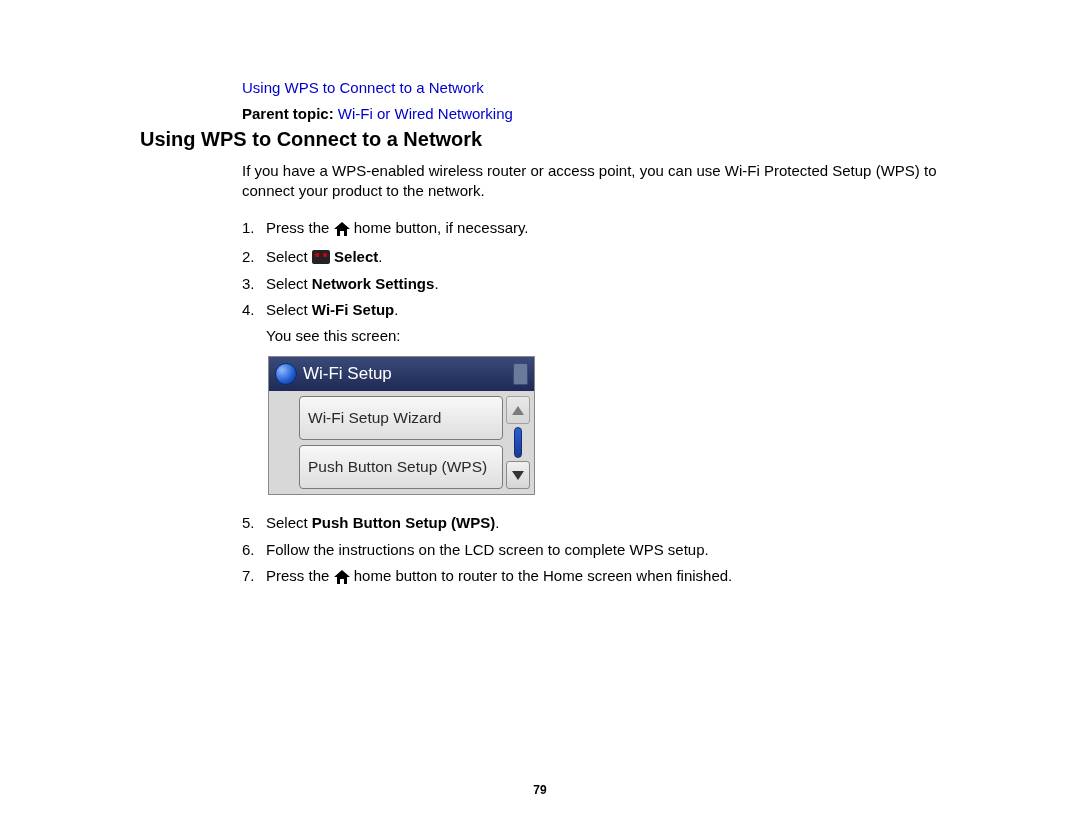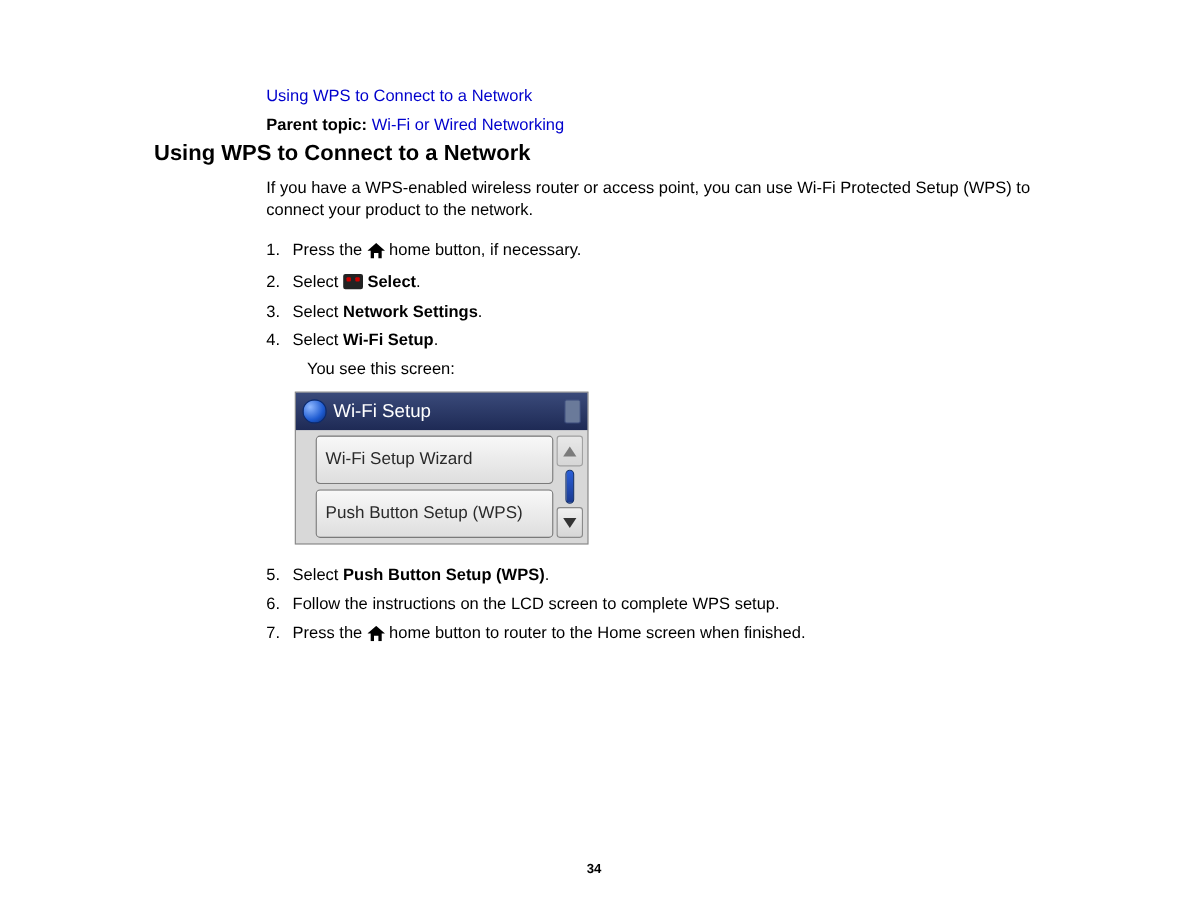--- a/index.html
+++ b/index.html
@@ -62,21 +62,21 @@
       border-radius: 1px;
     }
     .setup-icon::after {
       content: '';
       position: absolute;
       right: 3px; top: 3px;
       width: 4px; height: 4px;
       background: #c00;
       border-radius: 1px;
     }
-    .sub-row { margin-top: 6px; margin-left: 13px; }
+    .sub-row { margin-top: 6px; }
     .lcd-wrap {
       margin: 10px 0 4px 128px;
     }
     .lcd {
       width: 267px;
       border: 1px solid #888;
       background: #d8d8d8;
       font-family: Arial, sans-serif;
     }
     .lcd-header {
@@ -106,20 +106,21 @@
       width: 15px;
       height: 22px;
       background: #6a7a9a;
       border: 1px solid #3a4a7a;
       border-radius: 2px;
     }
     .lcd-body {
       display: flex;
       padding: 5px 4px 5px 18px;
       gap: 3px;
+      margin-left: 12px;
     }
     .lcd-options { flex: 1; display: flex; flex-direction: column; gap: 5px; }
     .lcd-option {
       height: 44px;
       border: 1px solid #7a7a7a;
       border-radius: 4px;
       background: linear-gradient(#f8f8f8, #dedede);
       display: flex;
       align-items: center;
       padding-left: 8px;
@@ -268,13 +269,13 @@
           <svg width="16" height="14" viewBox="0 0 16 14">
               <path d="M8 0 L16 7 L13 7 L13 14 L10 14 L10 9 L6 9 L6 14 L3 14 L3 7 L0 7 Z" fill="#000"></path>
             </svg>
         </span>
         <span> home button to router to the Home screen when finished.</span>
       </span>
     </li>
   </ol>
 </div>
 
-<div class="page-number">34</div>
+<div class="page-number">79</div>
 
 </body></html>

